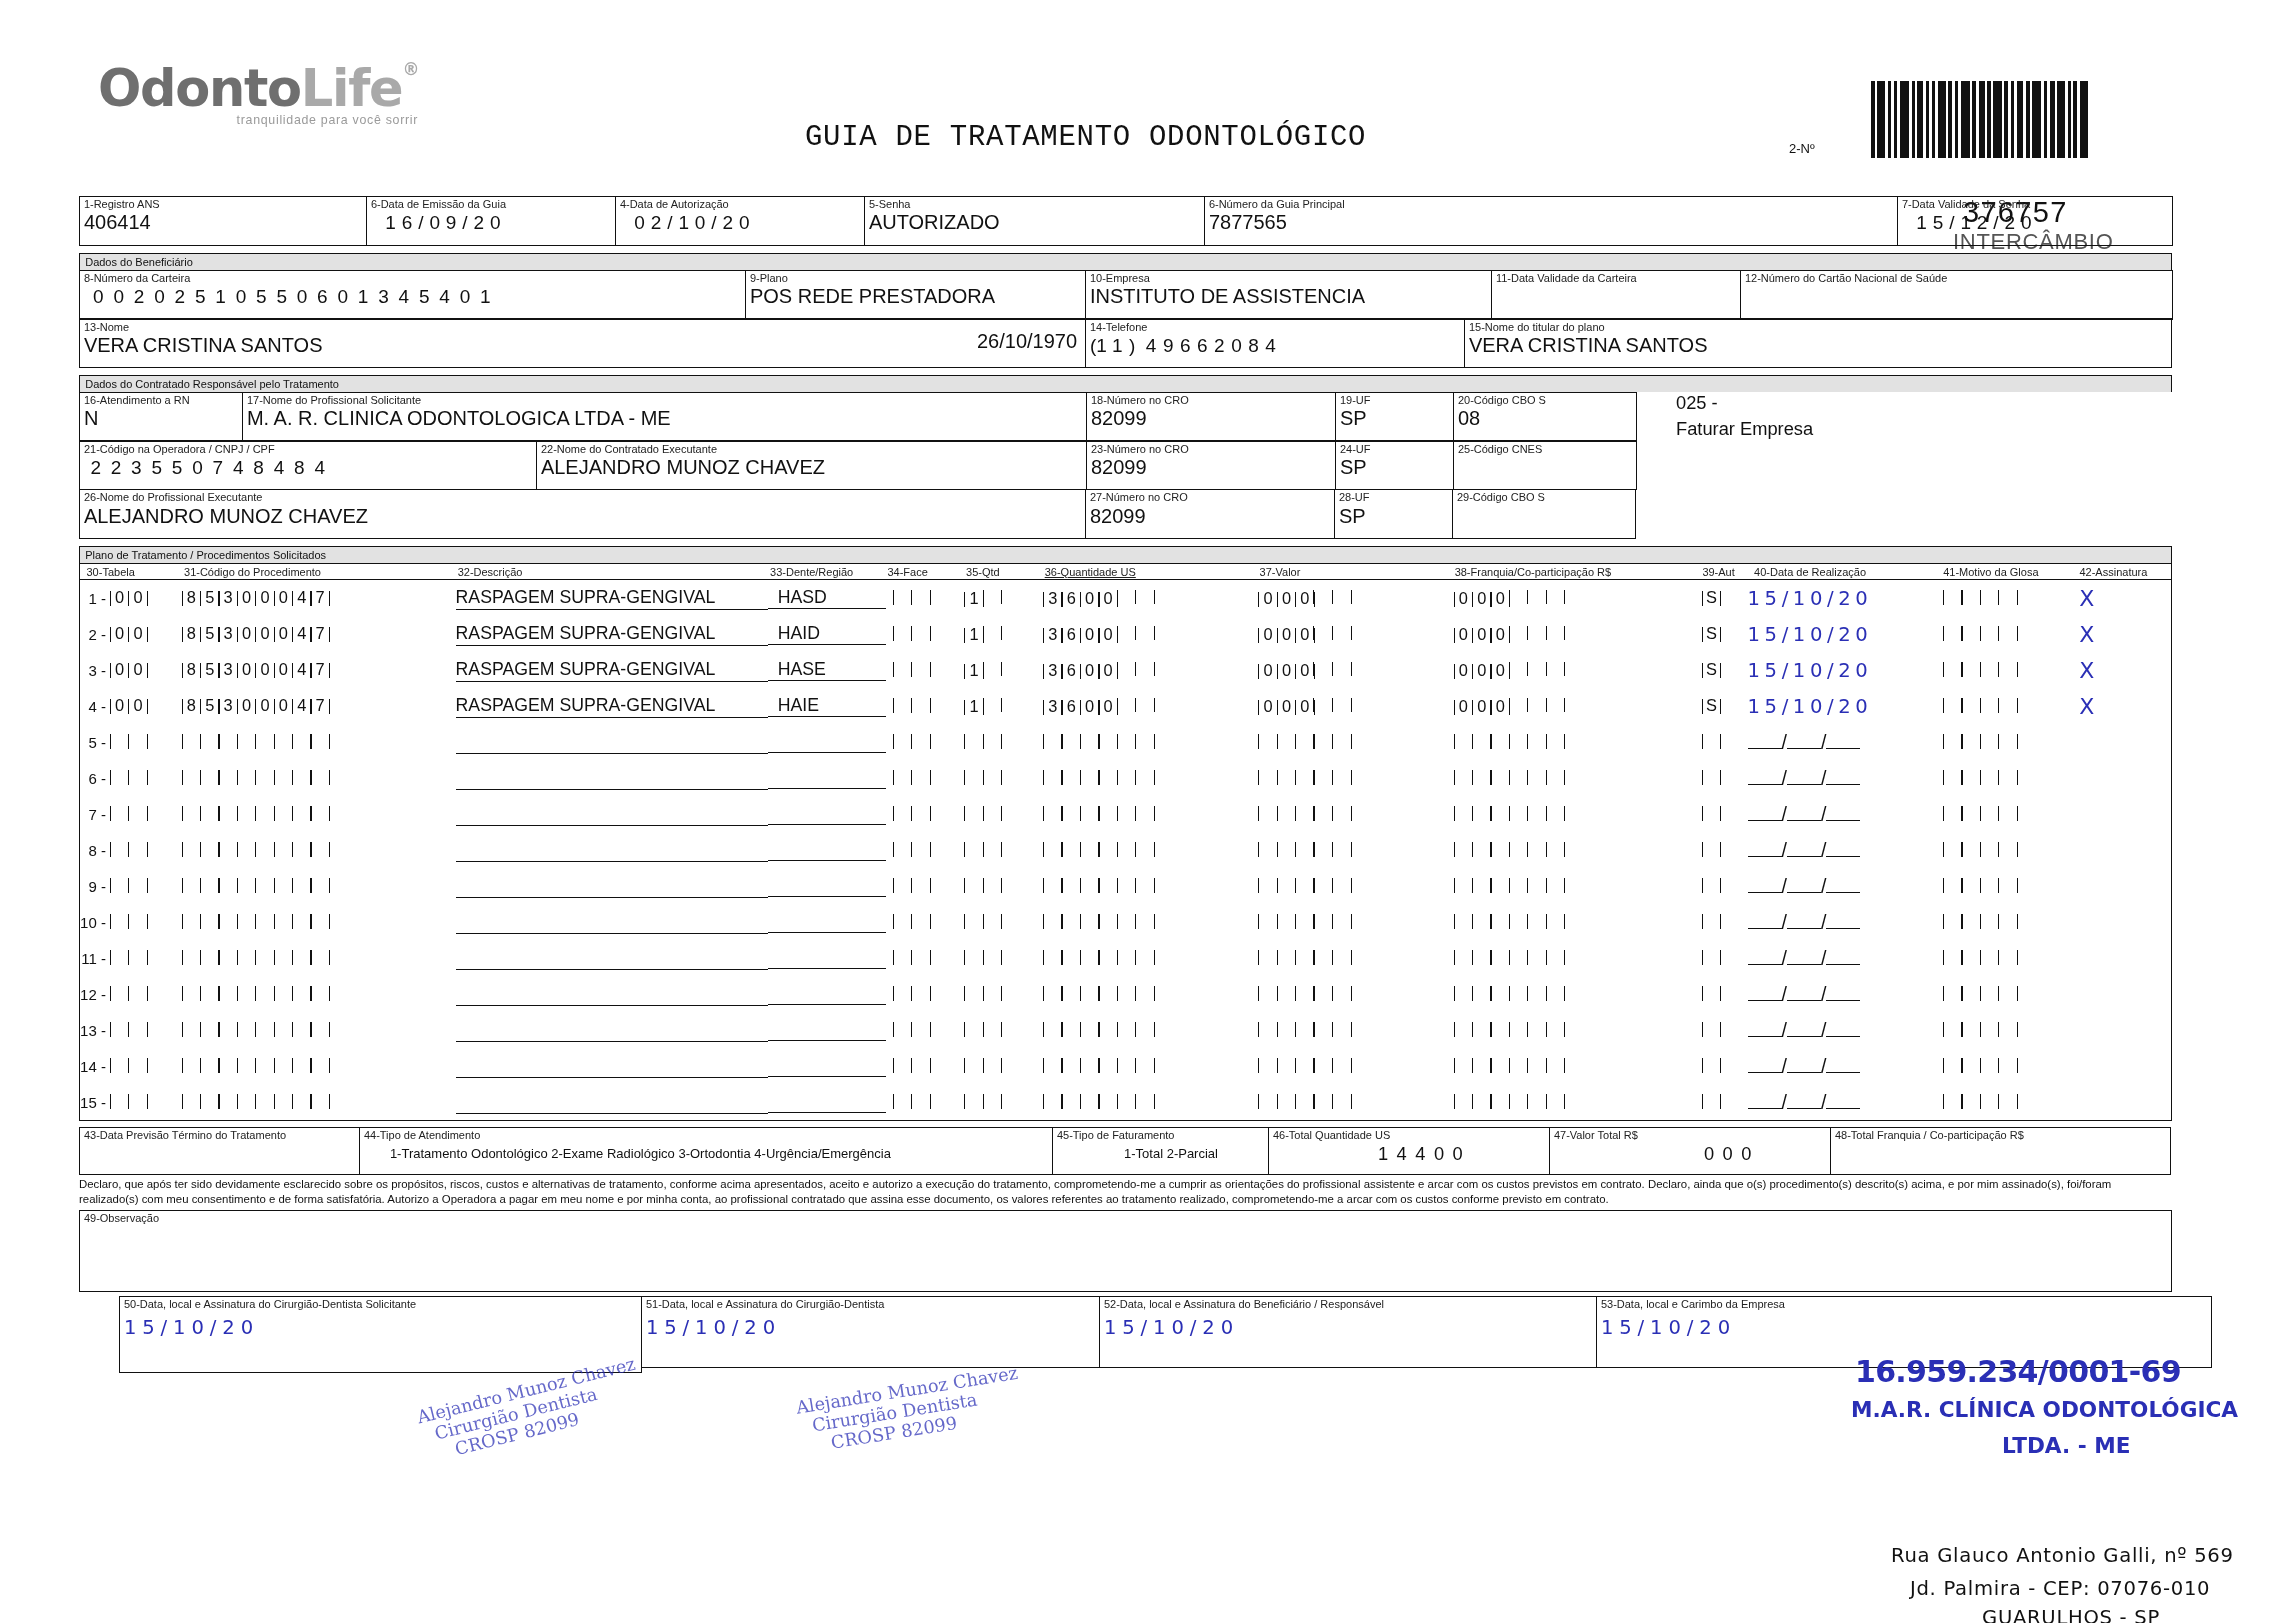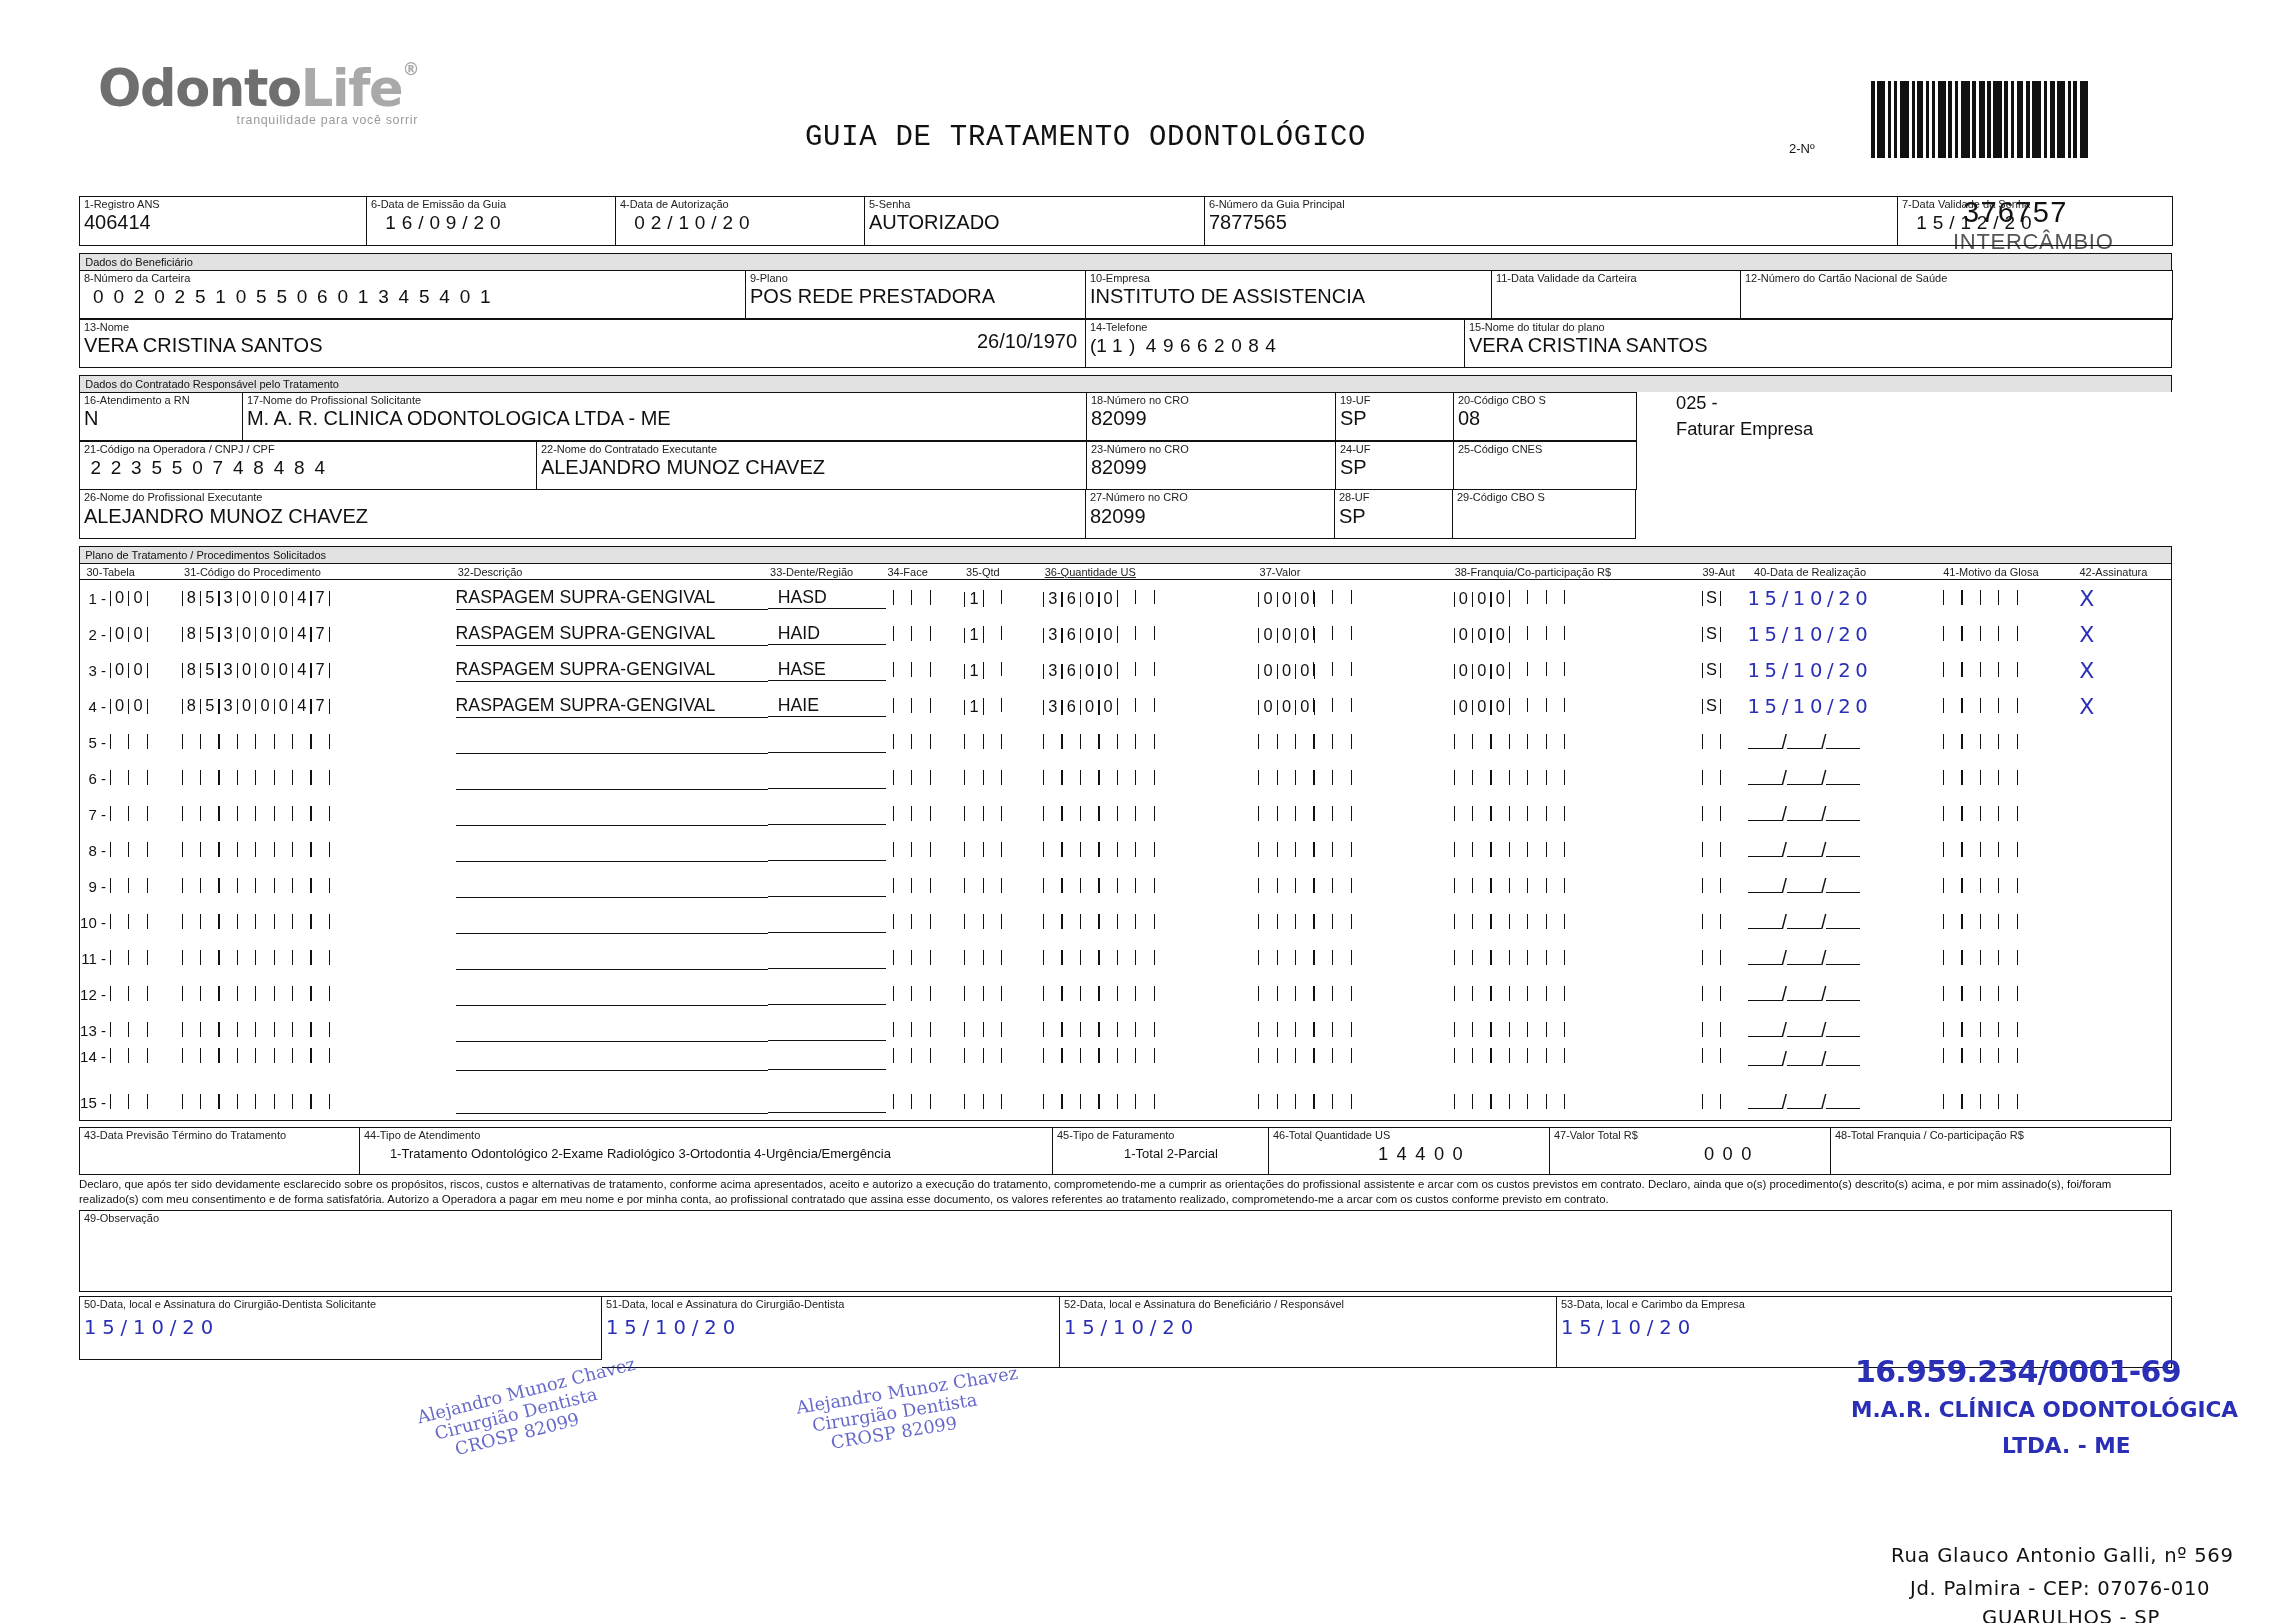--- a/index.html
+++ b/index.html
@@ -430,21 +430,21 @@
             <div style="width:72px;"><span style="display:inline-block;white-space:nowrap;"><span style="display:inline-block;width:17.7px;text-align:center;border-left:1.3px solid #111;border-right:1.3px solid #111;margin-right:-1.3px;height:14.4px;line-height:13px;font-size:16.4px;"></span><span style="display:inline-block;width:17.7px;text-align:center;border-left:1.3px solid #111;border-right:1.3px solid #111;margin-right:-1.3px;height:14.4px;line-height:13px;font-size:16.4px;"></span></span></div>
             <div style="width:79px;"><span style="display:inline-block;white-space:nowrap;"><span style="display:inline-block;width:17.7px;text-align:center;border-left:1.3px solid #111;border-right:1.3px solid #111;margin-right:-1.3px;height:14.4px;line-height:13px;font-size:16.4px;"></span><span style="display:inline-block;width:17.7px;text-align:center;border-left:1.3px solid #111;border-right:1.3px solid #111;margin-right:-1.3px;height:14.4px;line-height:13px;font-size:16.4px;"></span></span></div>
             <div style="width:216px;"><span style="display:inline-block;white-space:nowrap;"><span style="display:inline-block;width:17.7px;text-align:center;border-left:1.3px solid #111;border-right:1.3px solid #111;margin-right:-1.3px;height:14.4px;line-height:13px;font-size:16.4px;"></span><span style="display:inline-block;width:17.7px;text-align:center;border-left:1.3px solid #111;border-right:1.3px solid #111;margin-right:-1.3px;height:14.4px;line-height:13px;font-size:16.4px;"></span><span style="display:inline-block;width:17.7px;text-align:center;border-left:1.3px solid #111;border-right:1.3px solid #111;margin-right:-1.3px;height:14.4px;line-height:13px;font-size:16.4px;"></span><span style="display:inline-block;width:17.7px;text-align:center;border-left:1.3px solid #111;border-right:1.3px solid #111;margin-right:-1.3px;height:14.4px;line-height:13px;font-size:16.4px;"></span><span style="display:inline-block;width:17.7px;text-align:center;border-left:1.3px solid #111;border-right:1.3px solid #111;margin-right:-1.3px;height:14.4px;line-height:13px;font-size:16.4px;"></span><span style="display:inline-block;width:17.7px;text-align:center;border-left:1.3px solid #111;border-right:1.3px solid #111;margin-right:-1.3px;height:14.4px;line-height:13px;font-size:16.4px;"></span></span></div>
             <div style="width:196px;"><span style="display:inline-block;white-space:nowrap;"><span style="display:inline-block;width:17.7px;text-align:center;border-left:1.3px solid #111;border-right:1.3px solid #111;margin-right:-1.3px;height:14.4px;line-height:13px;font-size:16.4px;"></span><span style="display:inline-block;width:17.7px;text-align:center;border-left:1.3px solid #111;border-right:1.3px solid #111;margin-right:-1.3px;height:14.4px;line-height:13px;font-size:16.4px;"></span><span style="display:inline-block;width:17.7px;text-align:center;border-left:1.3px solid #111;border-right:1.3px solid #111;margin-right:-1.3px;height:14.4px;line-height:13px;font-size:16.4px;"></span><span style="display:inline-block;width:17.7px;text-align:center;border-left:1.3px solid #111;border-right:1.3px solid #111;margin-right:-1.3px;height:14.4px;line-height:13px;font-size:16.4px;"></span><span style="display:inline-block;width:17.7px;text-align:center;border-left:1.3px solid #111;border-right:1.3px solid #111;margin-right:-1.3px;height:14.4px;line-height:13px;font-size:16.4px;"></span></span></div>
             <div style="width:249px;"><span style="display:inline-block;white-space:nowrap;"><span style="display:inline-block;width:17.7px;text-align:center;border-left:1.3px solid #111;border-right:1.3px solid #111;margin-right:-1.3px;height:14.4px;line-height:13px;font-size:16.4px;"></span><span style="display:inline-block;width:17.7px;text-align:center;border-left:1.3px solid #111;border-right:1.3px solid #111;margin-right:-1.3px;height:14.4px;line-height:13px;font-size:16.4px;"></span><span style="display:inline-block;width:17.7px;text-align:center;border-left:1.3px solid #111;border-right:1.3px solid #111;margin-right:-1.3px;height:14.4px;line-height:13px;font-size:16.4px;"></span><span style="display:inline-block;width:17.7px;text-align:center;border-left:1.3px solid #111;border-right:1.3px solid #111;margin-right:-1.3px;height:14.4px;line-height:13px;font-size:16.4px;"></span><span style="display:inline-block;width:17.7px;text-align:center;border-left:1.3px solid #111;border-right:1.3px solid #111;margin-right:-1.3px;height:14.4px;line-height:13px;font-size:16.4px;"></span><span style="display:inline-block;width:17.7px;text-align:center;border-left:1.3px solid #111;border-right:1.3px solid #111;margin-right:-1.3px;height:14.4px;line-height:13px;font-size:16.4px;"></span></span></div>
             <div style="width:46px;"><span style="display:inline-block;white-space:nowrap;"><span style="display:inline-block;width:17.7px;text-align:center;border-left:1.3px solid #111;border-right:1.3px solid #111;margin-right:-1.3px;height:14.4px;line-height:13px;font-size:16.4px;"></span></span></div>
             <div style="width:196px;font-size:19.6px;letter-spacing:4.6px;" class=""><span style="letter-spacing:0"><span style="display:inline-block;width:34px;border-bottom:1.3px solid #111;"></span>/<span style="display:inline-block;width:34px;border-bottom:1.3px solid #111;"></span>/<span style="display:inline-block;width:34px;border-bottom:1.3px solid #111;"></span></span></div>
             <div style="width:137px;"><span style="display:inline-block;white-space:nowrap;"><span style="display:inline-block;width:17.7px;text-align:center;border-left:1.3px solid #111;border-right:1.3px solid #111;margin-right:-1.3px;height:14.4px;line-height:13px;font-size:16.4px;"></span><span style="display:inline-block;width:17.7px;text-align:center;border-left:1.3px solid #111;border-right:1.3px solid #111;margin-right:-1.3px;height:14.4px;line-height:13px;font-size:16.4px;"></span><span style="display:inline-block;width:17.7px;text-align:center;border-left:1.3px solid #111;border-right:1.3px solid #111;margin-right:-1.3px;height:14.4px;line-height:13px;font-size:16.4px;"></span><span style="display:inline-block;width:17.7px;text-align:center;border-left:1.3px solid #111;border-right:1.3px solid #111;margin-right:-1.3px;height:14.4px;line-height:13px;font-size:16.4px;"></span></span></div>
             <div style="width:92px;font-size:22px;" class="hand"></div>
           </div>
-          <div class="proc-row" style="display: flex; height: 36px;">
+          <div class="proc-row" style="display: flex; align-items: center; height: 36px;">
             <div style="width:26px;text-align:right;font-size:15px;">14&nbsp;-</div>
             <div style="width:72px;padding-left:3.9px;"><span style="display:inline-block;white-space:nowrap;"><span style="display:inline-block;width:17.7px;text-align:center;border-left:1.3px solid #111;border-right:1.3px solid #111;margin-right:-1.3px;height:14.4px;line-height:13px;font-size:16.4px;"></span><span style="display:inline-block;width:17.7px;text-align:center;border-left:1.3px solid #111;border-right:1.3px solid #111;margin-right:-1.3px;height:14.4px;line-height:13px;font-size:16.4px;"></span></span></div>
             <div style="width:275px;"><span style="display:inline-block;white-space:nowrap;"><span style="display:inline-block;width:17.7px;text-align:center;border-left:1.3px solid #111;border-right:1.3px solid #111;margin-right:-1.3px;height:14.4px;line-height:13px;font-size:16.4px;"></span><span style="display:inline-block;width:17.7px;text-align:center;border-left:1.3px solid #111;border-right:1.3px solid #111;margin-right:-1.3px;height:14.4px;line-height:13px;font-size:16.4px;"></span><span style="display:inline-block;width:17.7px;text-align:center;border-left:1.3px solid #111;border-right:1.3px solid #111;margin-right:-1.3px;height:14.4px;line-height:13px;font-size:16.4px;"></span><span style="display:inline-block;width:17.7px;text-align:center;border-left:1.3px solid #111;border-right:1.3px solid #111;margin-right:-1.3px;height:14.4px;line-height:13px;font-size:16.4px;"></span><span style="display:inline-block;width:17.7px;text-align:center;border-left:1.3px solid #111;border-right:1.3px solid #111;margin-right:-1.3px;height:14.4px;line-height:13px;font-size:16.4px;"></span><span style="display:inline-block;width:17.7px;text-align:center;border-left:1.3px solid #111;border-right:1.3px solid #111;margin-right:-1.3px;height:14.4px;line-height:13px;font-size:16.4px;"></span><span style="display:inline-block;width:17.7px;text-align:center;border-left:1.3px solid #111;border-right:1.3px solid #111;margin-right:-1.3px;height:14.4px;line-height:13px;font-size:16.4px;"></span><span style="display:inline-block;width:17.7px;text-align:center;border-left:1.3px solid #111;border-right:1.3px solid #111;margin-right:-1.3px;height:14.4px;line-height:13px;font-size:16.4px;"></span></span></div>
             <div style="width:314px;font-size:17.7px;border-bottom:1.3px solid #111;height:22px;"></div>
             <div style="width:118px;padding-left:9.2px;font-size:17.7px;border-bottom:1.3px solid #111;height:22px;box-sizing:border-box;margin-right:6.5px;"></div>
             <div style="width:72px;"><span style="display:inline-block;white-space:nowrap;"><span style="display:inline-block;width:17.7px;text-align:center;border-left:1.3px solid #111;border-right:1.3px solid #111;margin-right:-1.3px;height:14.4px;line-height:13px;font-size:16.4px;"></span><span style="display:inline-block;width:17.7px;text-align:center;border-left:1.3px solid #111;border-right:1.3px solid #111;margin-right:-1.3px;height:14.4px;line-height:13px;font-size:16.4px;"></span></span></div>
             <div style="width:79px;"><span style="display:inline-block;white-space:nowrap;"><span style="display:inline-block;width:17.7px;text-align:center;border-left:1.3px solid #111;border-right:1.3px solid #111;margin-right:-1.3px;height:14.4px;line-height:13px;font-size:16.4px;"></span><span style="display:inline-block;width:17.7px;text-align:center;border-left:1.3px solid #111;border-right:1.3px solid #111;margin-right:-1.3px;height:14.4px;line-height:13px;font-size:16.4px;"></span></span></div>
             <div style="width:216px;"><span style="display:inline-block;white-space:nowrap;"><span style="display:inline-block;width:17.7px;text-align:center;border-left:1.3px solid #111;border-right:1.3px solid #111;margin-right:-1.3px;height:14.4px;line-height:13px;font-size:16.4px;"></span><span style="display:inline-block;width:17.7px;text-align:center;border-left:1.3px solid #111;border-right:1.3px solid #111;margin-right:-1.3px;height:14.4px;line-height:13px;font-size:16.4px;"></span><span style="display:inline-block;width:17.7px;text-align:center;border-left:1.3px solid #111;border-right:1.3px solid #111;margin-right:-1.3px;height:14.4px;line-height:13px;font-size:16.4px;"></span><span style="display:inline-block;width:17.7px;text-align:center;border-left:1.3px solid #111;border-right:1.3px solid #111;margin-right:-1.3px;height:14.4px;line-height:13px;font-size:16.4px;"></span><span style="display:inline-block;width:17.7px;text-align:center;border-left:1.3px solid #111;border-right:1.3px solid #111;margin-right:-1.3px;height:14.4px;line-height:13px;font-size:16.4px;"></span><span style="display:inline-block;width:17.7px;text-align:center;border-left:1.3px solid #111;border-right:1.3px solid #111;margin-right:-1.3px;height:14.4px;line-height:13px;font-size:16.4px;"></span></span></div>
             <div style="width:196px;"><span style="display:inline-block;white-space:nowrap;"><span style="display:inline-block;width:17.7px;text-align:center;border-left:1.3px solid #111;border-right:1.3px solid #111;margin-right:-1.3px;height:14.4px;line-height:13px;font-size:16.4px;"></span><span style="display:inline-block;width:17.7px;text-align:center;border-left:1.3px solid #111;border-right:1.3px solid #111;margin-right:-1.3px;height:14.4px;line-height:13px;font-size:16.4px;"></span><span style="display:inline-block;width:17.7px;text-align:center;border-left:1.3px solid #111;border-right:1.3px solid #111;margin-right:-1.3px;height:14.4px;line-height:13px;font-size:16.4px;"></span><span style="display:inline-block;width:17.7px;text-align:center;border-left:1.3px solid #111;border-right:1.3px solid #111;margin-right:-1.3px;height:14.4px;line-height:13px;font-size:16.4px;"></span><span style="display:inline-block;width:17.7px;text-align:center;border-left:1.3px solid #111;border-right:1.3px solid #111;margin-right:-1.3px;height:14.4px;line-height:13px;font-size:16.4px;"></span></span></div>
             <div style="width:249px;"><span style="display:inline-block;white-space:nowrap;"><span style="display:inline-block;width:17.7px;text-align:center;border-left:1.3px solid #111;border-right:1.3px solid #111;margin-right:-1.3px;height:14.4px;line-height:13px;font-size:16.4px;"></span><span style="display:inline-block;width:17.7px;text-align:center;border-left:1.3px solid #111;border-right:1.3px solid #111;margin-right:-1.3px;height:14.4px;line-height:13px;font-size:16.4px;"></span><span style="display:inline-block;width:17.7px;text-align:center;border-left:1.3px solid #111;border-right:1.3px solid #111;margin-right:-1.3px;height:14.4px;line-height:13px;font-size:16.4px;"></span><span style="display:inline-block;width:17.7px;text-align:center;border-left:1.3px solid #111;border-right:1.3px solid #111;margin-right:-1.3px;height:14.4px;line-height:13px;font-size:16.4px;"></span><span style="display:inline-block;width:17.7px;text-align:center;border-left:1.3px solid #111;border-right:1.3px solid #111;margin-right:-1.3px;height:14.4px;line-height:13px;font-size:16.4px;"></span><span style="display:inline-block;width:17.7px;text-align:center;border-left:1.3px solid #111;border-right:1.3px solid #111;margin-right:-1.3px;height:14.4px;line-height:13px;font-size:16.4px;"></span></span></div>
@@ -500,21 +500,21 @@
     </div>
 
     <div class="decl" style="width:2093px;">Declaro, que após ter sido devidamente esclarecido sobre os propósitos, riscos, custos e alternativas de tratamento, conforme acima apresentados, aceito e autorizo a execução do tratamento, comprometendo-me a cumprir as orientações do profissional assistente e arcar com os custos previstos em contrato. Declaro, ainda que o(s) procedimento(s) descrito(s) acima, e por mim assinado(s), foi/foram realizado(s) com meu consentimento e de forma satisfatória. Autorizo a Operadora a pagar em meu nome e por minha conta, ao profissional contratado que assina esse documento, os valores referentes ao tratamento realizado, comprometendo-me a arcar com os custos conforme previsto em contrato.</div>
 
     <div class="cell" style="width:2093px;height:82px;margin-top:3.9px;">
       <div class="cap">49-Observação</div>
       <div class="cval"></div>
     </div>
 
     <div class="row" style="margin-top:3.9px;">
-      <div class="cell" style="width:523px;height:64px;">
+      <div class="cell" style="width:523px;height:77px;margin-left:40px;">
         <div class="cap">50-Data, local e Assinatura do Cirurgião-Dentista Solicitante</div>
         <div class="cval hand" style="letter-spacing:5.9px;font-size:19.6px;padding-top:5.2px;">15/10/20</div>
       </div>
       <div class="cell" style="width:458px;height:72px;">
         <div class="cap">51-Data, local e Assinatura do Cirurgião-Dentista</div>
         <div class="cval hand" style="letter-spacing:5.9px;font-size:19.6px;padding-top:5.2px;">15/10/20</div>
       </div>
       <div class="cell" style="width:497px;height:72px;">
         <div class="cap">52-Data, local e Assinatura do Beneficiário / Responsável</div>
         <div class="cval hand" style="letter-spacing:5.9px;font-size:19.6px;padding-top:5.2px;">15/10/20</div>

